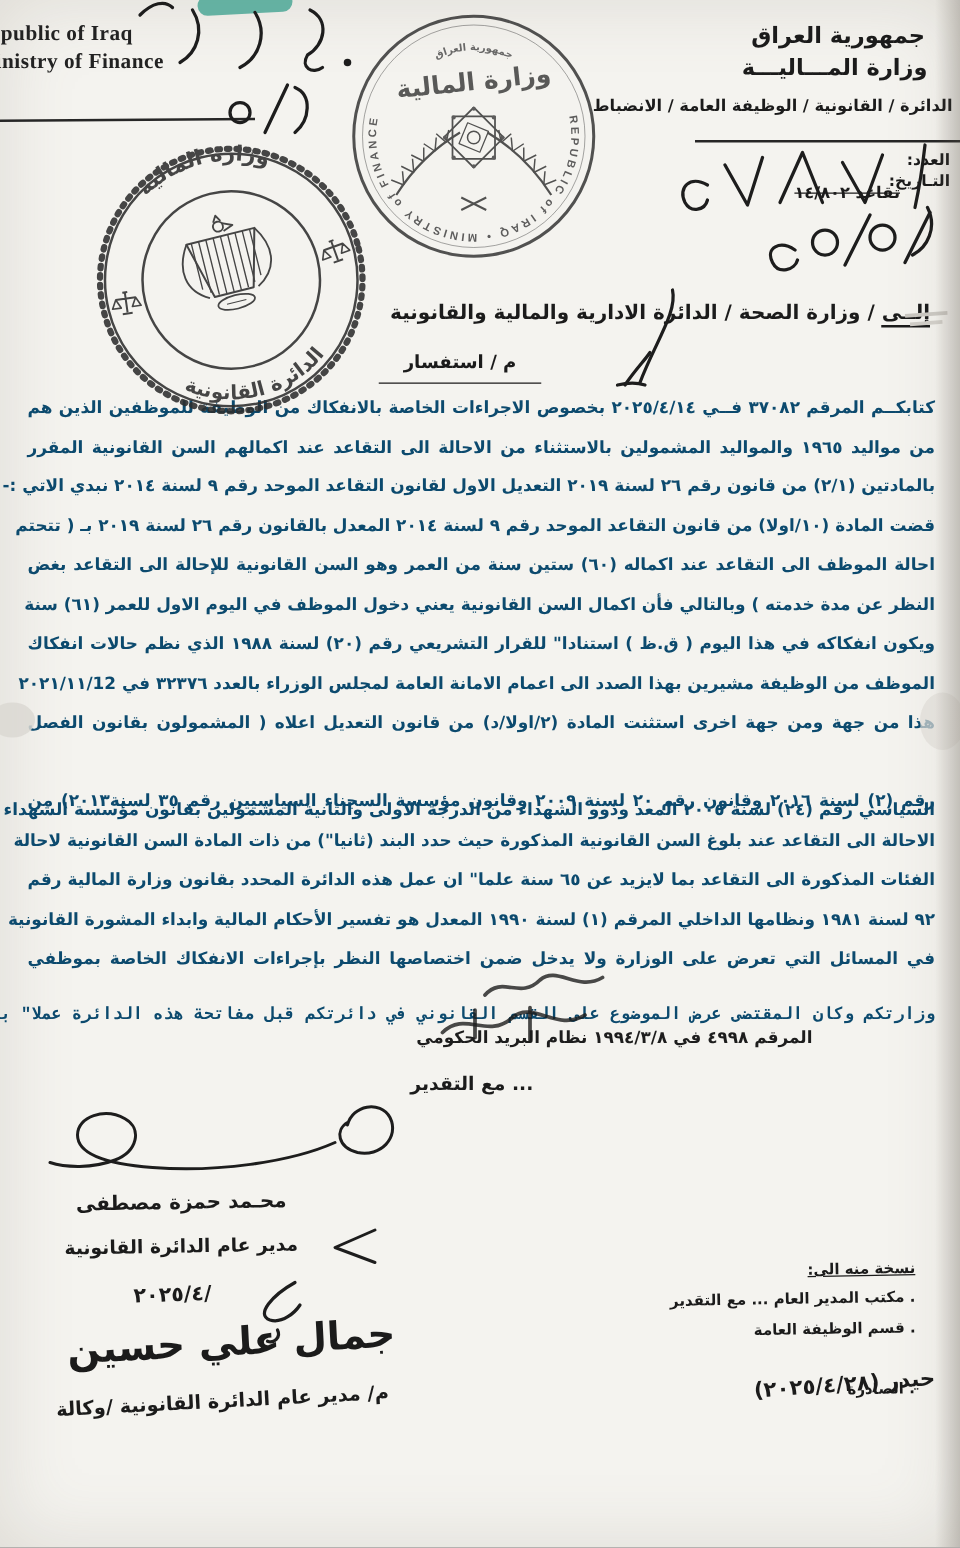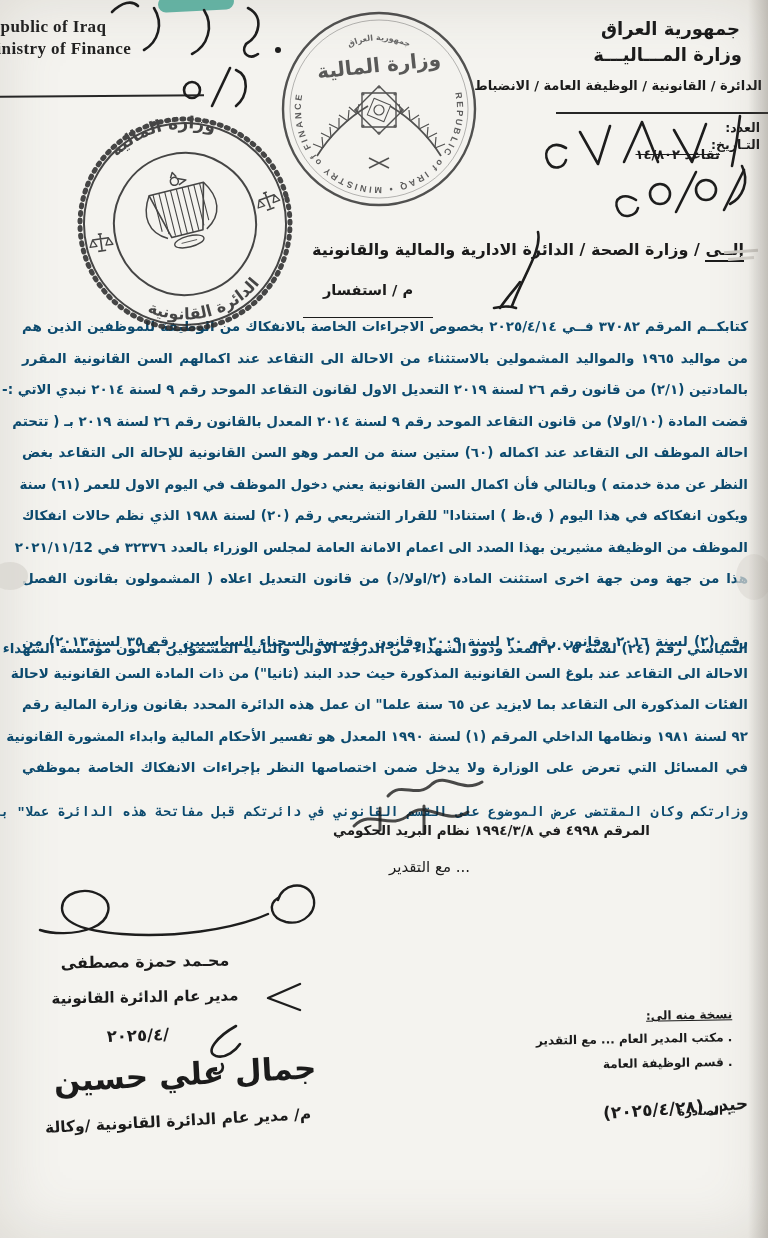--- a/index.html
+++ b/index.html
@@ -10,25 +10,25 @@
   .abs{position:absolute;}
   .eng{font-family:"Liberation Serif",serif;font-weight:bold;font-size:17px;line-height:22px;
        letter-spacing:.4px;color:#222;direction:ltr;white-space:nowrap;}
   .h-country{font-size:18px;font-weight:bold;white-space:nowrap;}
   .h-ministry{font-size:18px;font-weight:bold;white-space:nowrap;}
   .h-dept{font-size:13px;font-weight:bold;white-space:nowrap;}
   .h-ref{font-size:13px;font-weight:bold;white-space:nowrap;text-decoration:line-through;margin-top:47px;}
   .h-label{font-size:12.5px;font-weight:bold;white-space:nowrap;}
   .to-line{font-size:16px;font-weight:bold;white-space:nowrap;}
   .to-line .u{border-bottom:2px solid #1b1b1b;padding-bottom:1px;}
-  .subject{font-size:14.5px;font-weight:bold;text-align:center;border-bottom:1.6px solid #1b1b1b;padding-bottom:19px;}
+  .subject{font-size:14.5px;font-weight:bold;text-align:center;border-bottom:1.6px solid #1b1b1b;padding-bottom:8px;}
   .bline{position:absolute;left:22px;width:726px;font-size:13.5px;font-weight:bold;color:#0c4a6e;
          direction:rtl;text-align:justify;text-align-last:justify;white-space:nowrap;height:24px;}
   .bline-last{position:absolute;font-size:13.5px;font-weight:bold;color:#1d1d1d;direction:rtl;white-space:nowrap;}
-  .closing{font-size:15px;font-weight:normal;}
+  .closing{font-size:15px;font-weight:bold;text-align:center;}
   .sig-name{font-size:16px;font-weight:bold;text-align:center;white-space:nowrap;}
   .sig-title{font-size:15px;font-weight:bold;text-align:center;white-space:nowrap;}
   .sig-date{font-size:16.5px;font-weight:bold;direction:ltr;text-align:center;white-space:nowrap;}
   .sig-name2{font-size:31px;font-weight:bold;text-align:center;white-space:nowrap;letter-spacing:-1px;}
   .sig-title2{font-size:15.5px;font-weight:bold;text-align:center;white-space:nowrap;}
   .cc{font-size:12px;font-weight:bold;white-space:nowrap;}
   .cc-head{text-decoration:underline;}
   .cc-hand{font-size:17px;font-weight:bold;white-space:nowrap;}
   .line{background:#262626;}
   svg{overflow:visible;}

